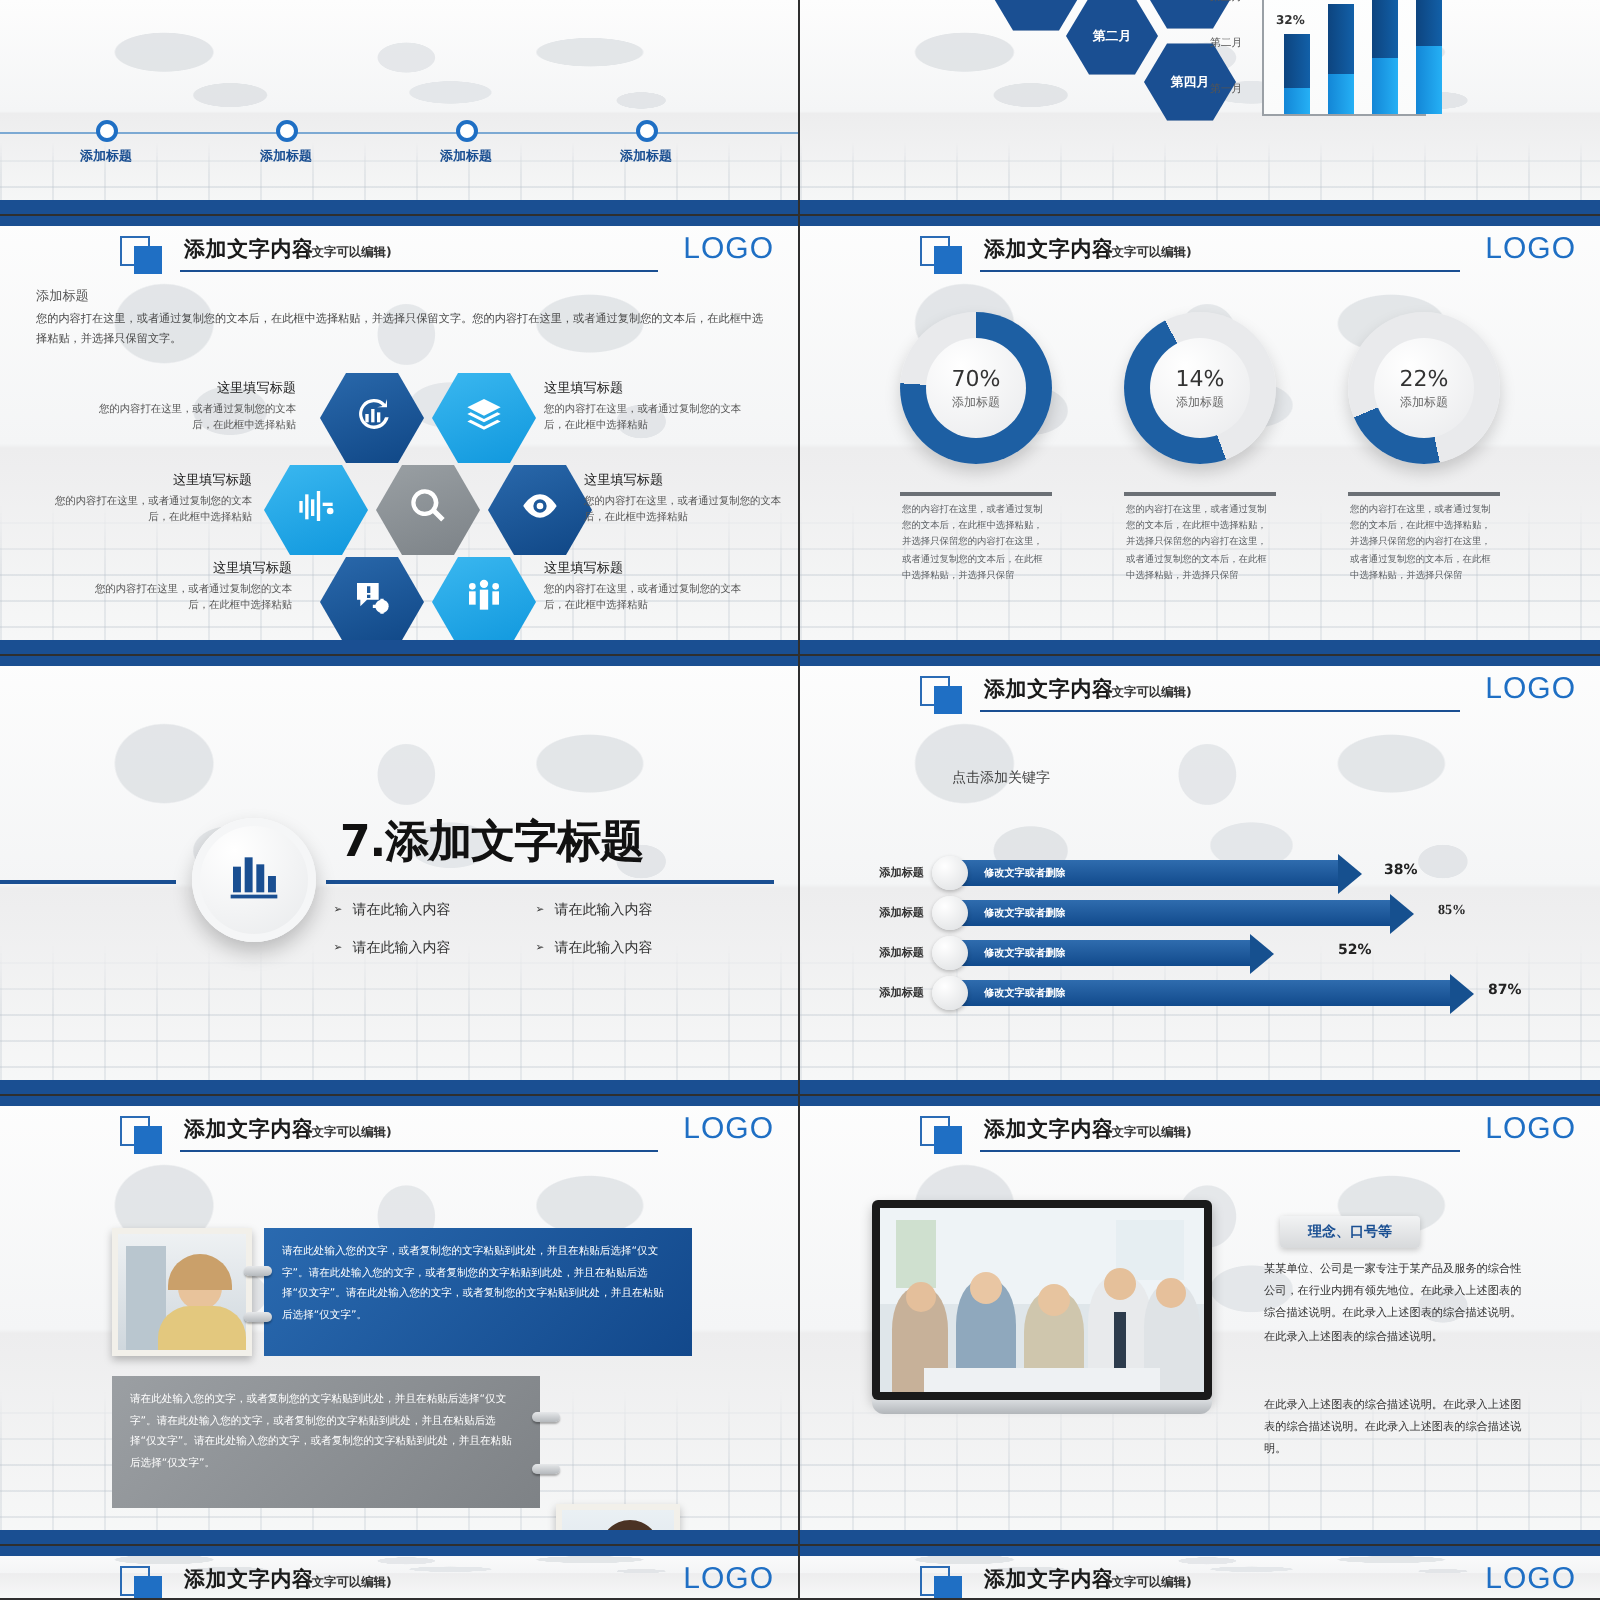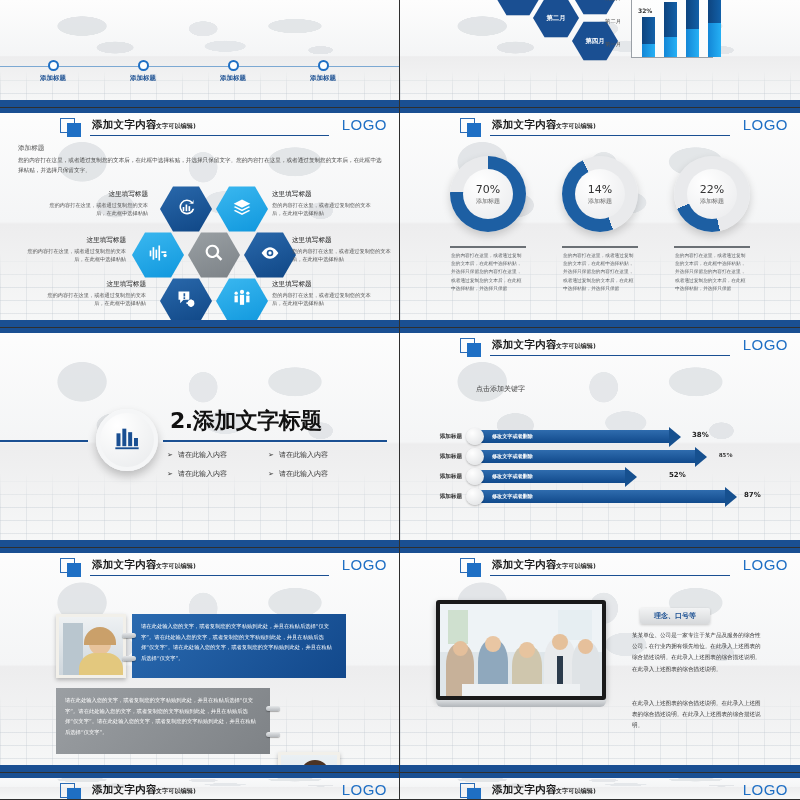--- a/index.html
+++ b/index.html
@@ -88,21 +88,21 @@
   .dpara{ position:absolute; width:74px; font-size:4.7px; color:#5a5e62; line-height:1.75;}
 
   
   .s5 .ruleL{ position:absolute; left:0; width:88px; top:112px; height:2.2px; background:#1a4f92;}
   .s5 .ruleR{ position:absolute; left:163px; right:12px; top:112px; height:1.6px; background:#1a4f92;}
   .s5 .circ{ position:absolute; left:96px; top:81px; width:62px; height:62px; border-radius:50%;
              background:radial-gradient(circle at 34% 26%, #ffffff, #e6e8ea);
              box-shadow:0 5px 10px rgba(0,0,0,.22), inset 0 0 0 4px #f5f6f7; display:flex;
              align-items:center; justify-content:center; }
   .s5 .big{ position:absolute; left:170px; top:78px; font-size:22px; font-weight:bold; color:#111; letter-spacing:-.5px;}
-  .s5 .li{ position:absolute; font-size:7px; color:#333; }
+  .s5 .li{ position:absolute; font-size:7px; color:#333;font-family:Liberation Mono, monospace; }
   .s5 .li b{ color:#333; font-weight:normal; margin-right:5px;}
 
   
   .s6 .kw{ position:absolute; left:76px; top:56px; font-size:7px; color:#444; }
   .arow{ position:absolute; height:13px; }
   .arow .shaft{ position:absolute; left:0; top:0; bottom:0; right:11px;
                 background:linear-gradient(180deg,#2f6cae,#114a8c); }
   .arow .head{ position:absolute; right:0; top:-3.5px; width:0;height:0;
                border-top:10px solid transparent; border-bottom:10px solid transparent;
                border-left:12px solid #16508f; }
@@ -360,21 +360,21 @@
         <span>
           <svg viewBox="0 0 24 24" width="28" height="28" fill="#1a4f92">
             <rect x="3" y="8" width="3.4" height="11"></rect>
               <rect x="8" y="4" width="3.4" height="15"></rect>
             <rect x="13" y="7" width="3.4" height="12"></rect>
               <rect x="18" y="12" width="3.4" height="7"></rect>
             <rect x="2" y="20" width="20" height="1.6"></rect>
             </svg>
         </span>
       </div>
-      <div class="big">2.添加文字标题</div>
+      <div class="big">7.添加文字标题</div>
 
       <div class="li" style="left:167px;top:122px;">
         <b>➢</b><span>请在此输入内容</span></div>
       <div class="li" style="left:268px;top:122px;">
         <b>➢</b><span>请在此输入内容</span></div>
       <div class="li" style="left:167px;top:141px;">
         <b>➢</b><span>请在此输入内容</span></div>
       <div class="li" style="left:268px;top:141px;">
         <b>➢</b><span>请在此输入内容</span></div>
 

